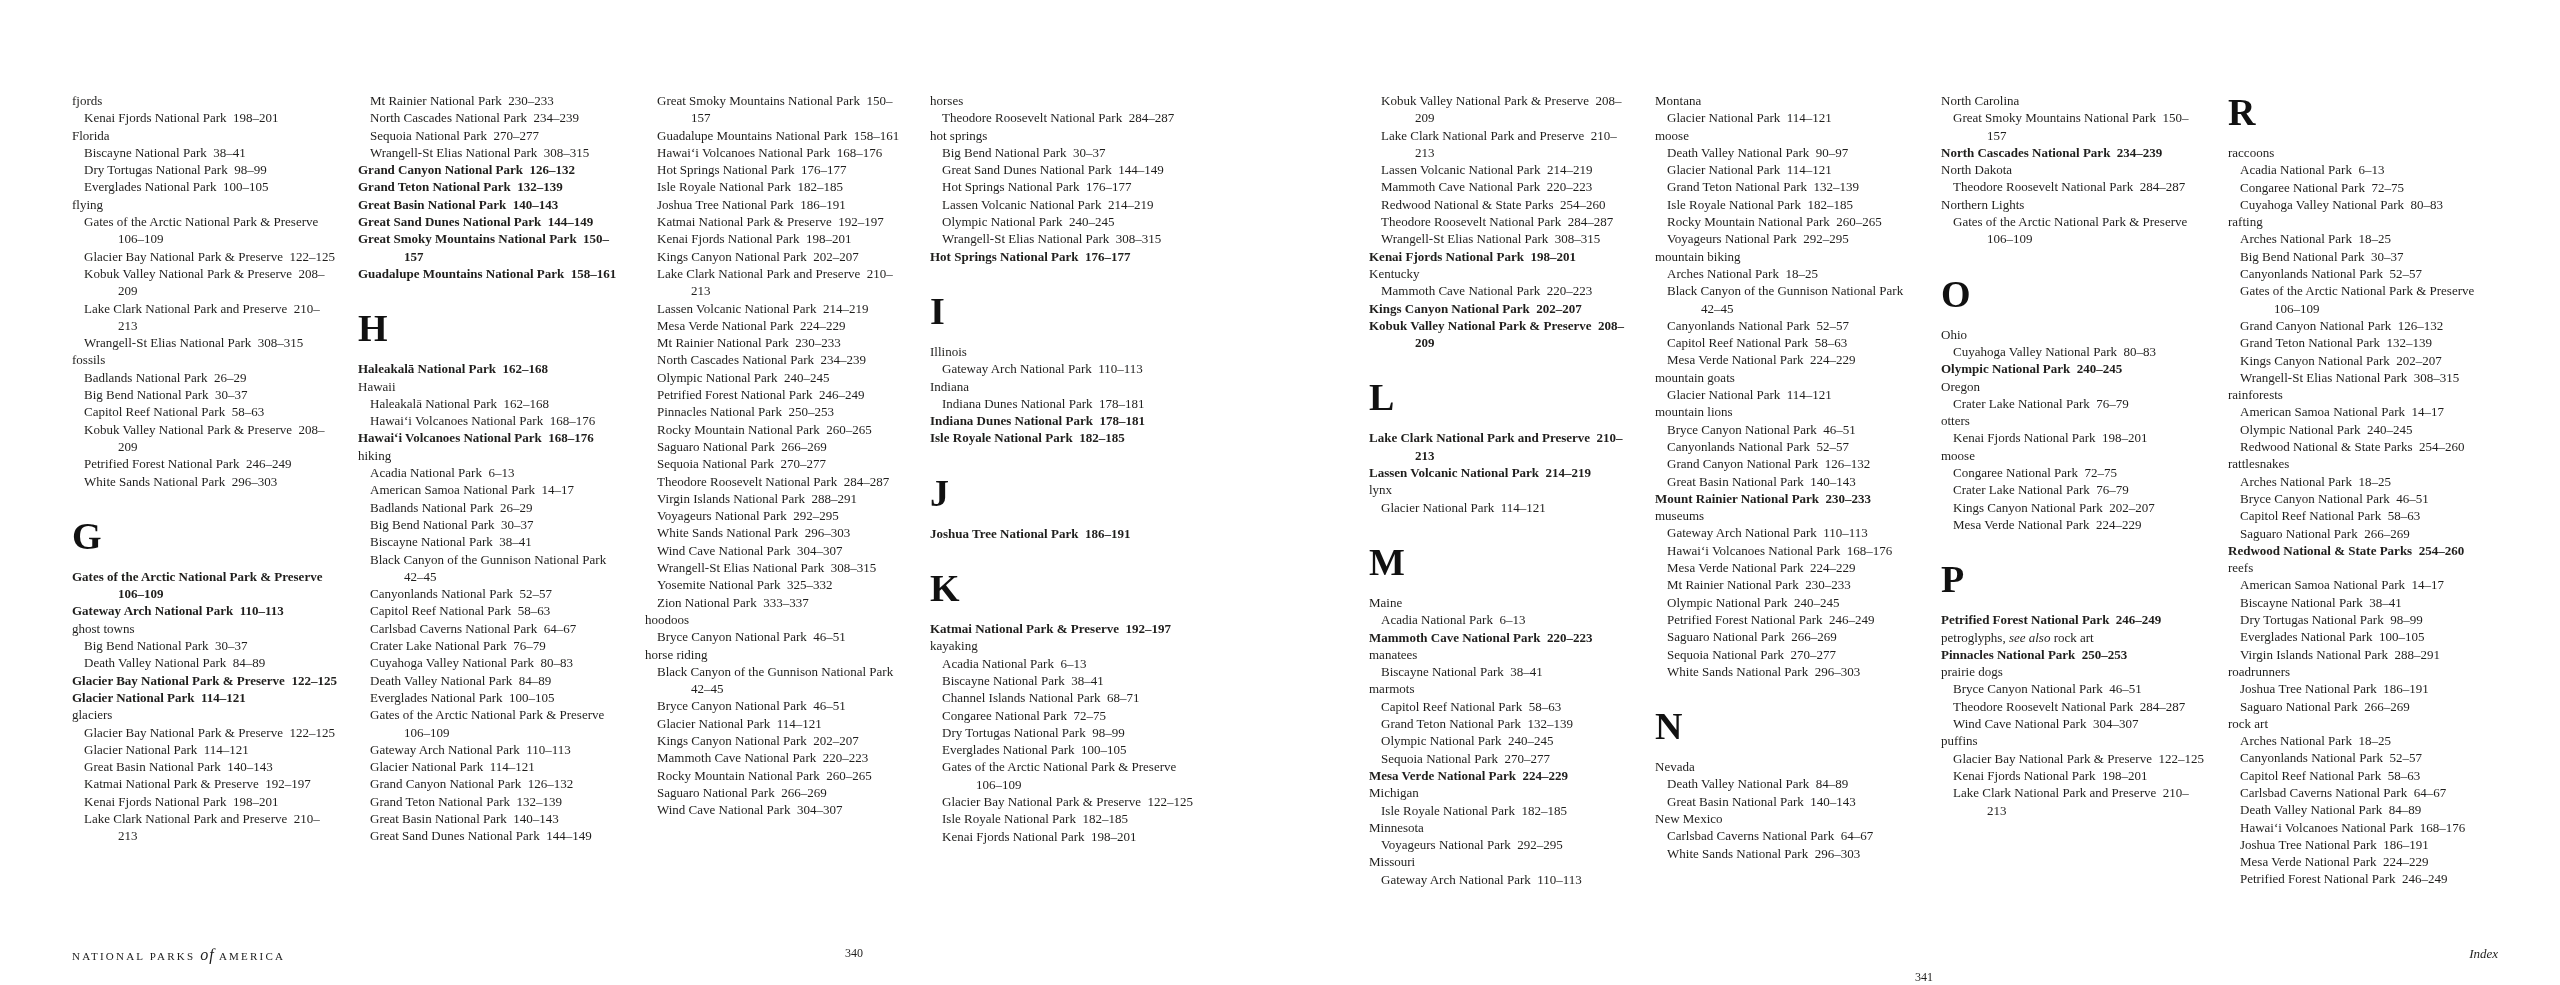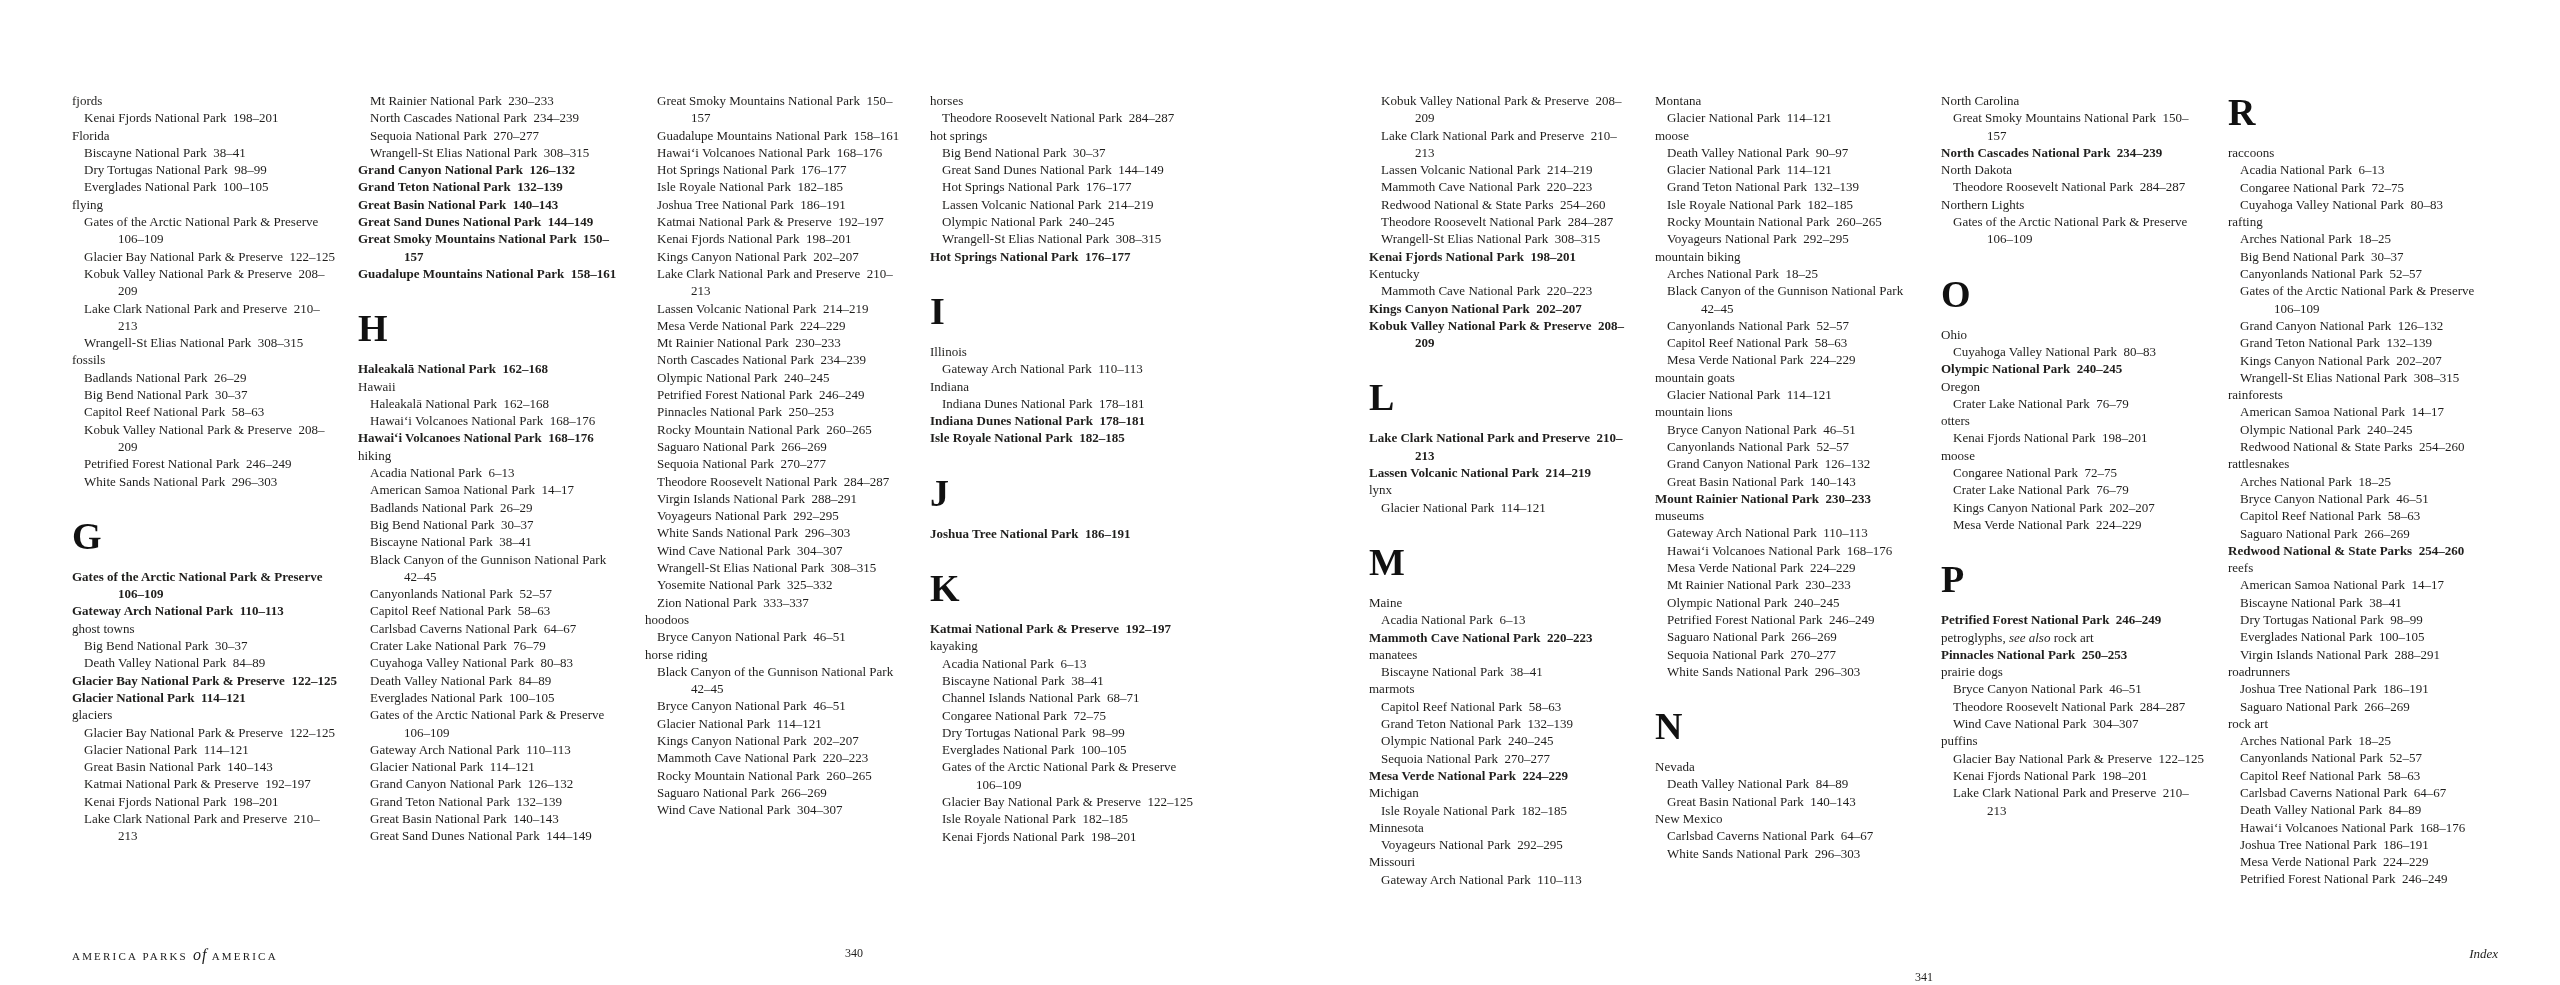--- a/index.html
+++ b/index.html
@@ -182,21 +182,21 @@
       <div class="e sub">Biscayne National Park&nbsp; 38–41</div>
       <div class="e sub">Channel Islands National Park&nbsp; 68–71</div>
       <div class="e sub">Congaree National Park&nbsp; 72–75</div>
       <div class="e sub">Dry Tortugas National Park&nbsp; 98–99</div>
       <div class="e sub">Everglades National Park&nbsp; 100–105</div>
       <div class="e sub">Gates of the Arctic National Park &amp; Preserve&nbsp; 106–109</div>
       <div class="e sub">Glacier Bay National Park &amp; Preserve&nbsp; 122–125</div>
       <div class="e sub">Isle Royale National Park&nbsp; 182–185</div>
       <div class="e sub">Kenai Fjords National Park&nbsp; 198–201</div>
     </div>
-  <div class="footer-item book-title"><span>AMERICA PARKS</span> <i>of</i> <span>AMERICA</span></div>
+  <div class="footer-item book-title"><span>NATIONAL PARKS</span> <i>of</i> <span>AMERICA</span></div>
   <div class="footer-item pagenum pagenum-left">340</div>
 </div>
 
 <div class="page page-right">
   <div class="col" style="left:89px">
       <div class="e sub">Kobuk Valley National Park &amp; Preserve&nbsp; 208–209</div>
       <div class="e sub">Lake Clark National Park and Preserve&nbsp; 210–213</div>
       <div class="e sub">Lassen Volcanic National Park&nbsp; 214–219</div>
       <div class="e sub">Mammoth Cave National Park&nbsp; 220–223</div>
       <div class="e sub">Redwood National &amp; State Parks&nbsp; 254–260</div>

